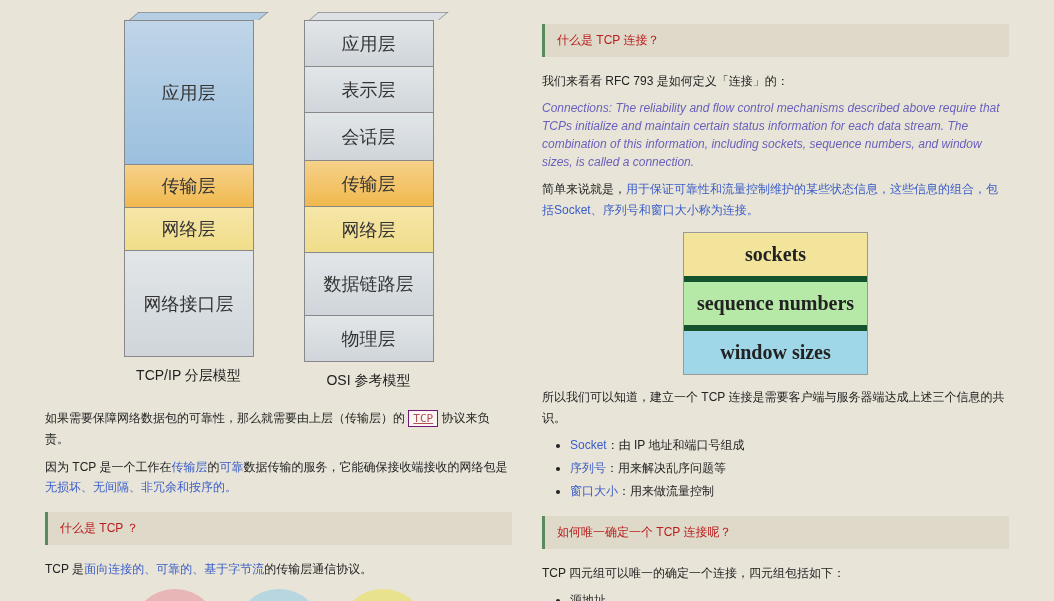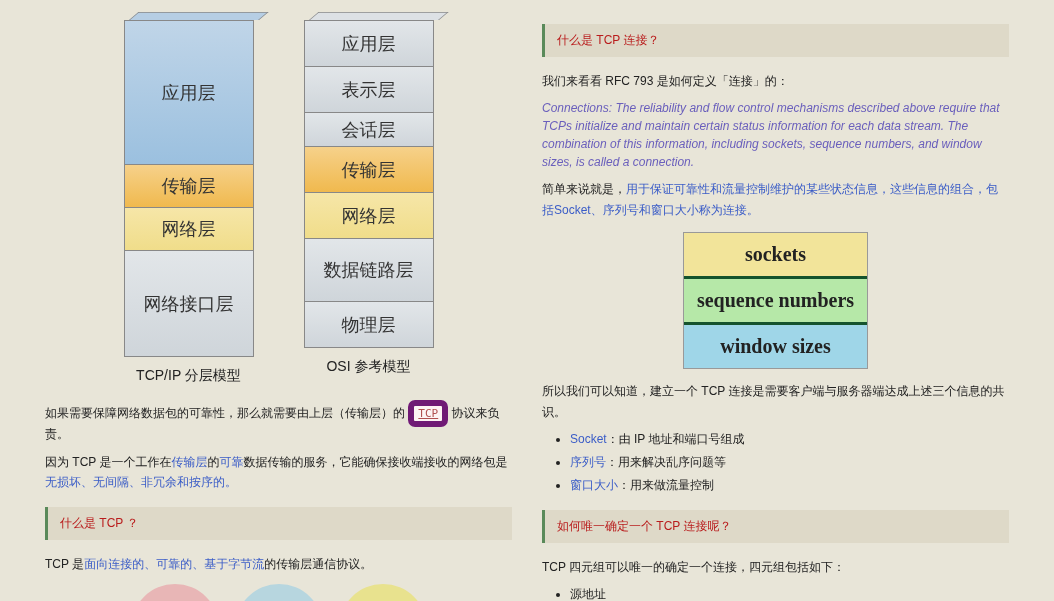--- a/index.html
+++ b/index.html
@@ -41,22 +41,22 @@
     margin-left: 5px; margin-right: -5px;
   }
   .cap.blue { background: #b6cee4; }
   .cap.gray { background: #dde1e5; }
   .stack-label { margin-top: 10px; font-size: 14px; color: #222; }
 
   
   p { line-height: 1.7; margin: 8px 0; font-size: 12px; }
   .strong-blue { color: #3a5cc7; font-weight: normal; }
   code.tag {
-    border: 6px solid #701a75; background: #fdf4f4;
-    padding: 1px 4px; border-radius: 7px; color: #b05050; font-size: 11px; text-decoration: underline;
+    border: 1px solid #701a75; background: #fdf4f4;
+    padding: 1px 4px; border-radius: 0; color: #b05050; font-size: 11px; text-decoration: underline;
   }
 
   
   .qheading {
     border-left: 3px solid #5a8a5a;
     background: #ded9c8;
     padding: 8px 12px; margin: 14px 0;
     font-size: 12px; color: #b91c1c;
   }
 
@@ -73,21 +73,21 @@
 
   
   .connfig {
     width: 185px; margin: 12px auto 12px auto;
     border: 1px solid #999;
   }
   .connfig .row {
     text-align: center; padding: 10px 4px;
     font-family: "Comic Sans MS", cursive;
     font-size: 20px; font-weight: bold;
-    border-bottom: 3px solid #14532d;
+    border-bottom: 6px solid #14532d;
   }
   .connfig .row:last-child { border-bottom: none; }
   .r1 { background: #f2e49a; }
   .r2 { background: #b6e8a8; }
   .r3 { background: #9fd6e8; }
 
   .italic-quote { font-style: italic; color: #6a5fbc; line-height: 1.5; }
 
   ul { list-style: disc; padding-left: 28px; }
   ul li { margin: 4px 0; line-height: 1.6; }
@@ -110,21 +110,21 @@
           <div class="layer gray" style="height:107px">网络接口层</div>
         </div>
         <div class="stack-label">TCP/IP 分层模型</div>
       </div>
 
       <div class="stack">
         <div class="cap gray"></div>
         <div class="stack-body">
           <div class="layer gray" style="height:47px">应用层</div>
           <div class="layer gray" style="height:47px">表示层</div>
-          <div class="layer gray" style="height:35px">会话层</div>
+          <div class="layer gray" style="height:49px">会话层</div>
           <div class="layer orange" style="height:47px">传输层</div>
           <div class="layer yellow" style="height:47px">网络层</div>
           <div class="layer gray" style="height:64px">数据链路层</div>
           <div class="layer gray" style="height:47px">物理层</div>
         </div>
         <div class="stack-label">OSI 参考模型</div>
       </div>
     </div>
 
     <p>

